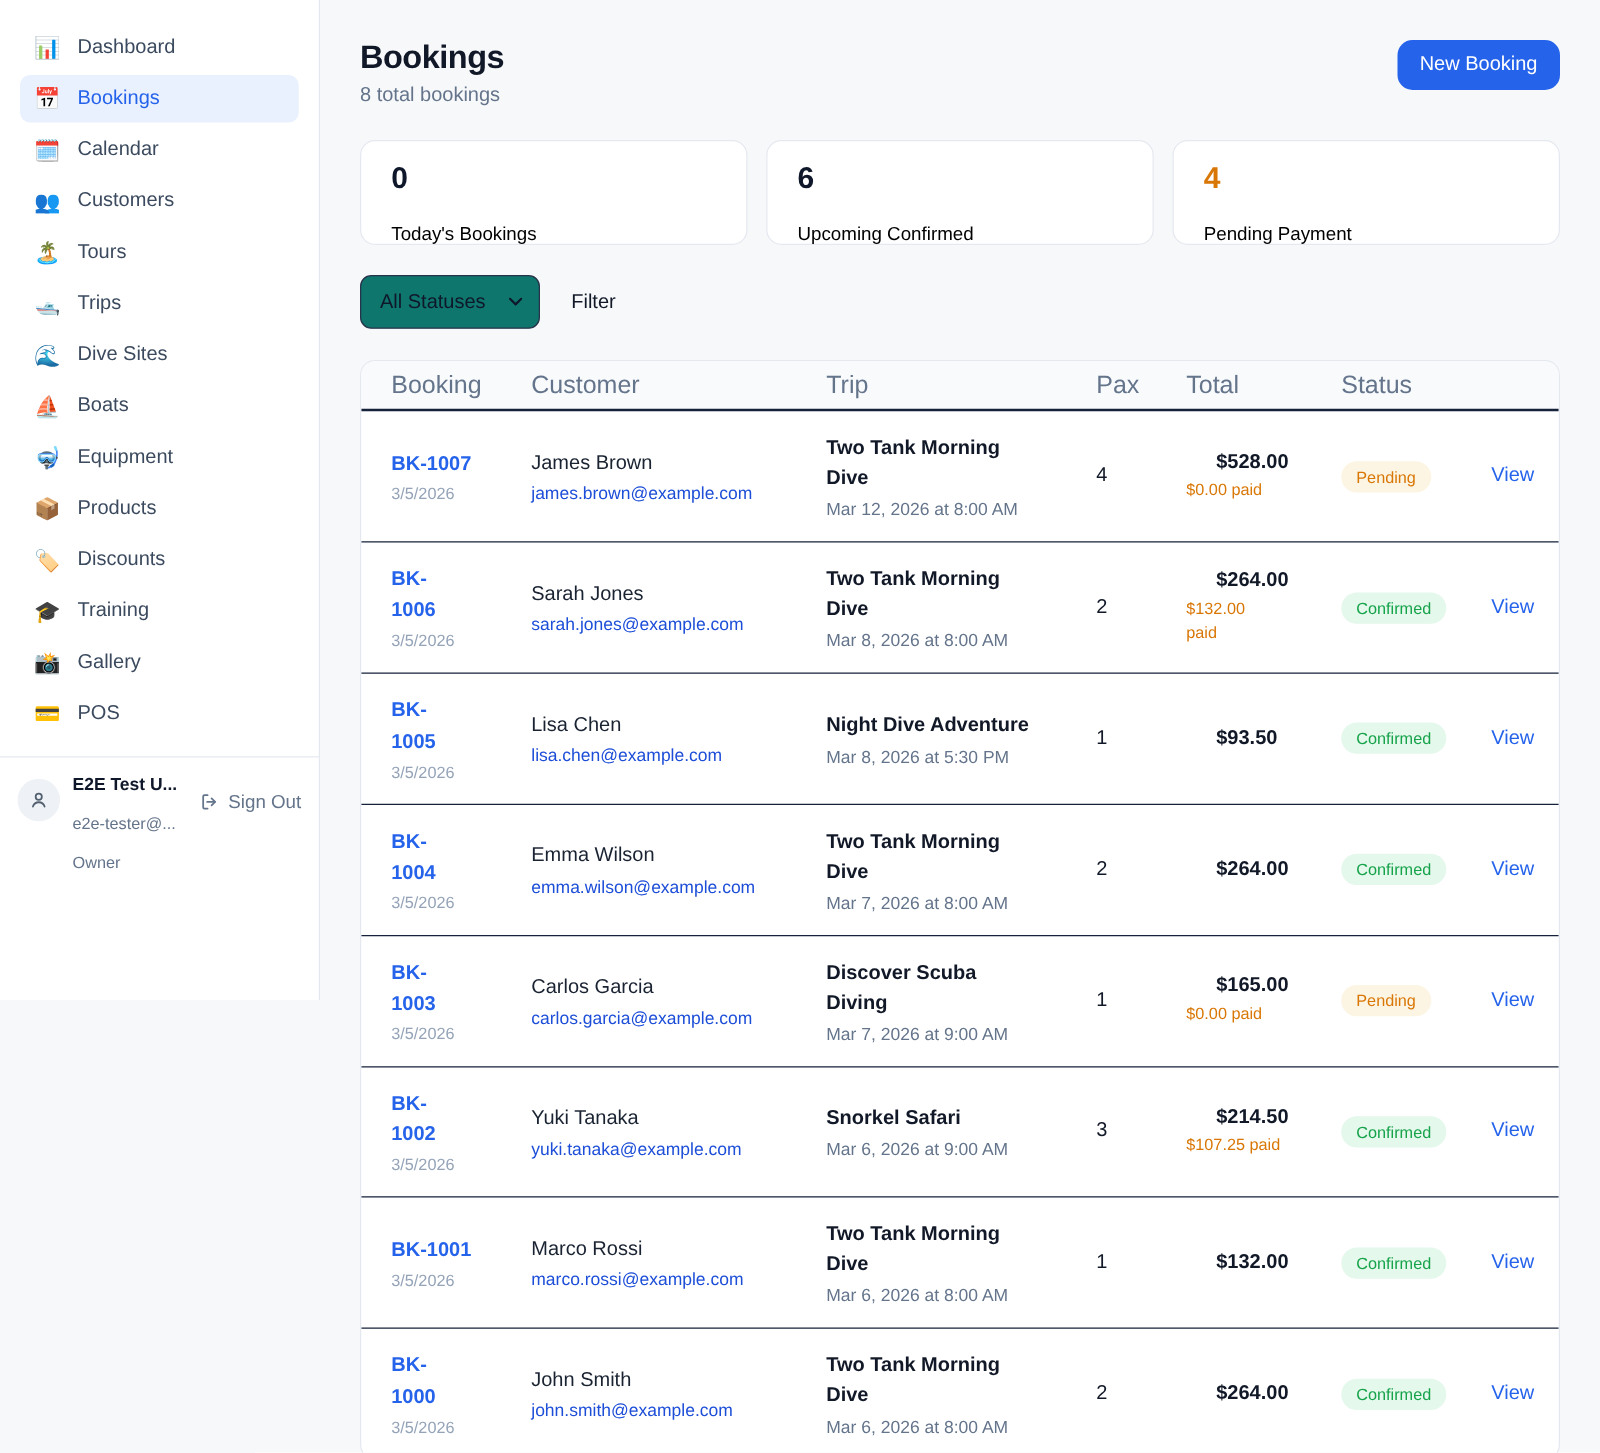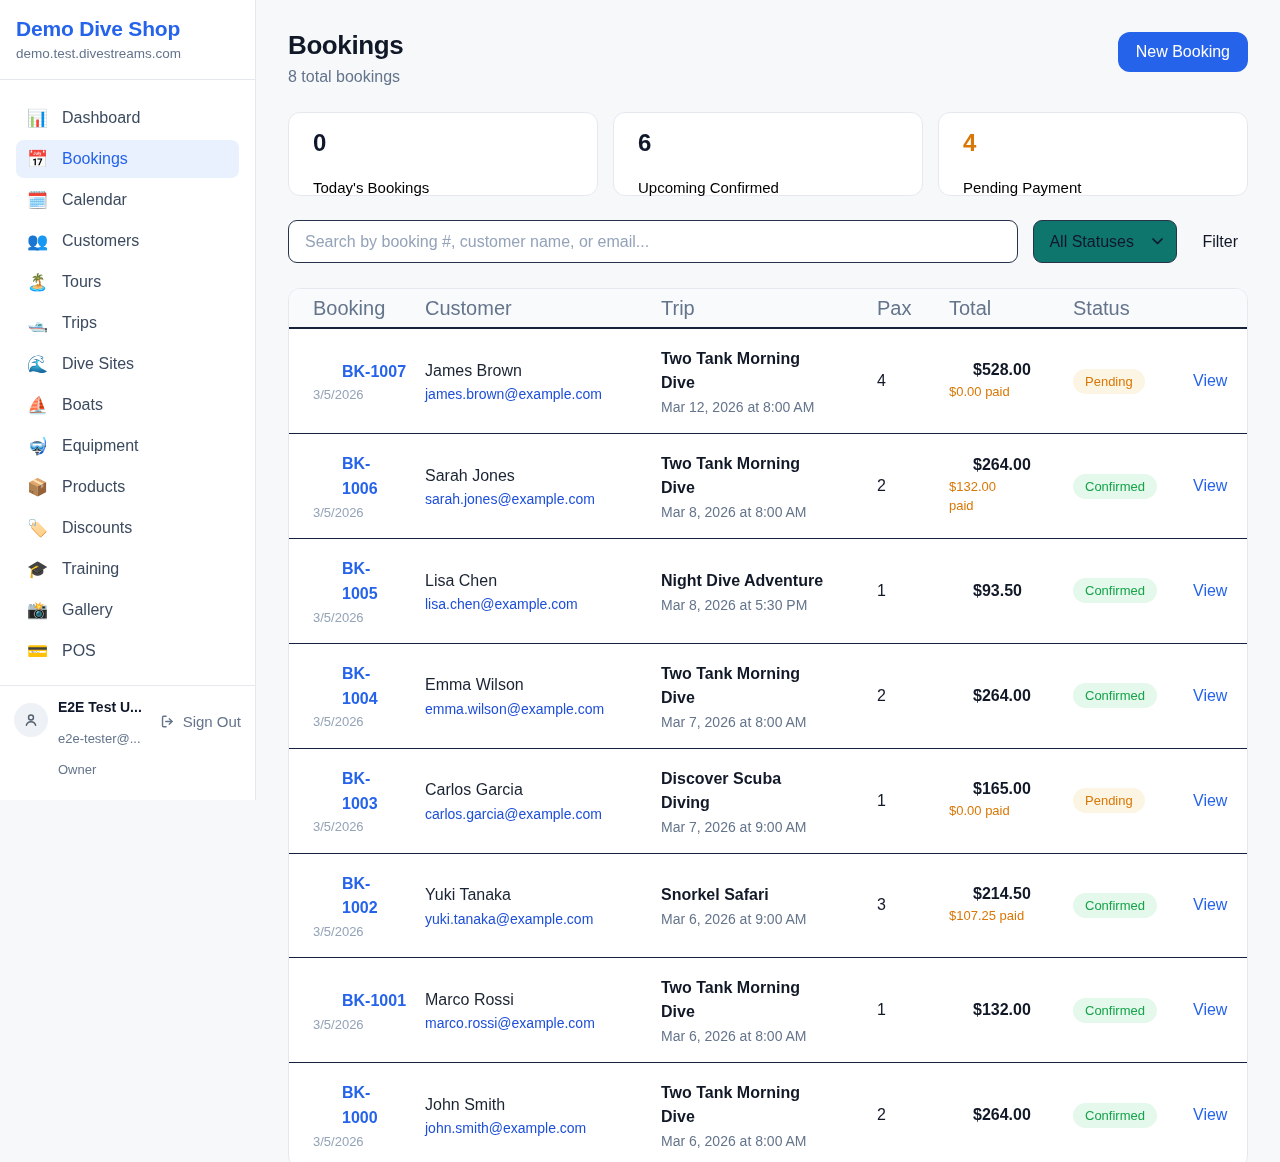--- a/index.html
+++ b/index.html
@@ -85,44 +85,40 @@
     display:grid;
     grid-template-columns:112px 236px 216px 72px 124px 120px 1fr;
     align-items:center; padding:0 24px;
   }
   .t-head {
     height:40px; background:#f8fafc; border-bottom:2px solid #16213a;
     color:#64748b; font-size:20px; font-weight:500;
   }
   .t-row { min-height:100px; padding:18px 24px; border-bottom:1.5px solid #16213a; }
   .t-row:last-child { border-bottom:none; }
-  .bk-id { color:#2563eb; font-size:16px; font-weight:600; line-height:1.55; white-space:pre-line; cursor:pointer;margin-left:29px; }
+  .bk-id { color:#2563eb; font-size:16px; font-weight:600; line-height:1.55; white-space:pre-line; cursor:pointer; }
   .bk-date { font-size:13px; color:#94a3b8; margin-top:3px; }
   .cust-name { font-size:16px; color:#1a2332; line-height:1.4; }
   .cust-email { font-size:14px; color:#1d4ed8; margin-top:4px; }
   .trip-name { font-size:16px; font-weight:600; color:#111827; line-height:1.5; white-space:pre-line; }
   .trip-time { font-size:14px; color:#64748b; margin-top:4px; }
   .pax-val { font-size:16px; color:#111827; }
   .total-val { font-size:16px; font-weight:700; color:#111827;margin-left:24px; }
   .total-paid { font-size:13px; color:#d97706; margin-top:4px; line-height:1.45; white-space:pre-line; }
   .badge {
     display:inline-block; font-size:13px; padding:5px 12px; border-radius:999px;
   }
   .view-link { color:#2563eb; font-size:16px; cursor:pointer; }
 
   svg { display:block; }
 </style>
 </head>
 <body>
 
 <aside class="sidebar">
-  <div class="brand">
-    <div class="brand-name">Demo Dive Shop</div>
-    <div class="brand-domain">demo.test.divestreams.com</div>
-  </div>
 
   <nav class="nav" id="nav-list">
   <div class="nav-item">
     <span class="emoji">📊</span>
     <span class="nav-label">Dashboard</span>
   </div>
 
   <div class="nav-item active">
     <span class="emoji">📅</span>
     <span class="nav-label">Bookings</span>
@@ -234,21 +230,20 @@
       <div class="stat-value">6</div>
       <div class="stat-label">Upcoming Confirmed</div>
     </div>
     <div class="stat-card">
       <div class="stat-value" id="stat-pending-value" style="color: rgb(217, 119, 6);">4</div>
       <div class="stat-label">Pending Payment</div>
     </div>
   </div>
 
   <div class="filter-row">
-    <input class="search-input" type="text" placeholder="Search by booking #, customer name, or email..." style="">
     <div class="status-select">
       <span>All Statuses</span>
       <span>
         <svg width="11" height="7" viewBox="0 0 11 7" fill="none" stroke="#0f172a" stroke-width="1.7" stroke-linecap="round" stroke-linejoin="round">
           <path d="M1 1l4.5 4.5L10 1"></path>
         </svg>
       </span>
     </div>
     <button class="filter-btn">Filter</button>
   </div>

